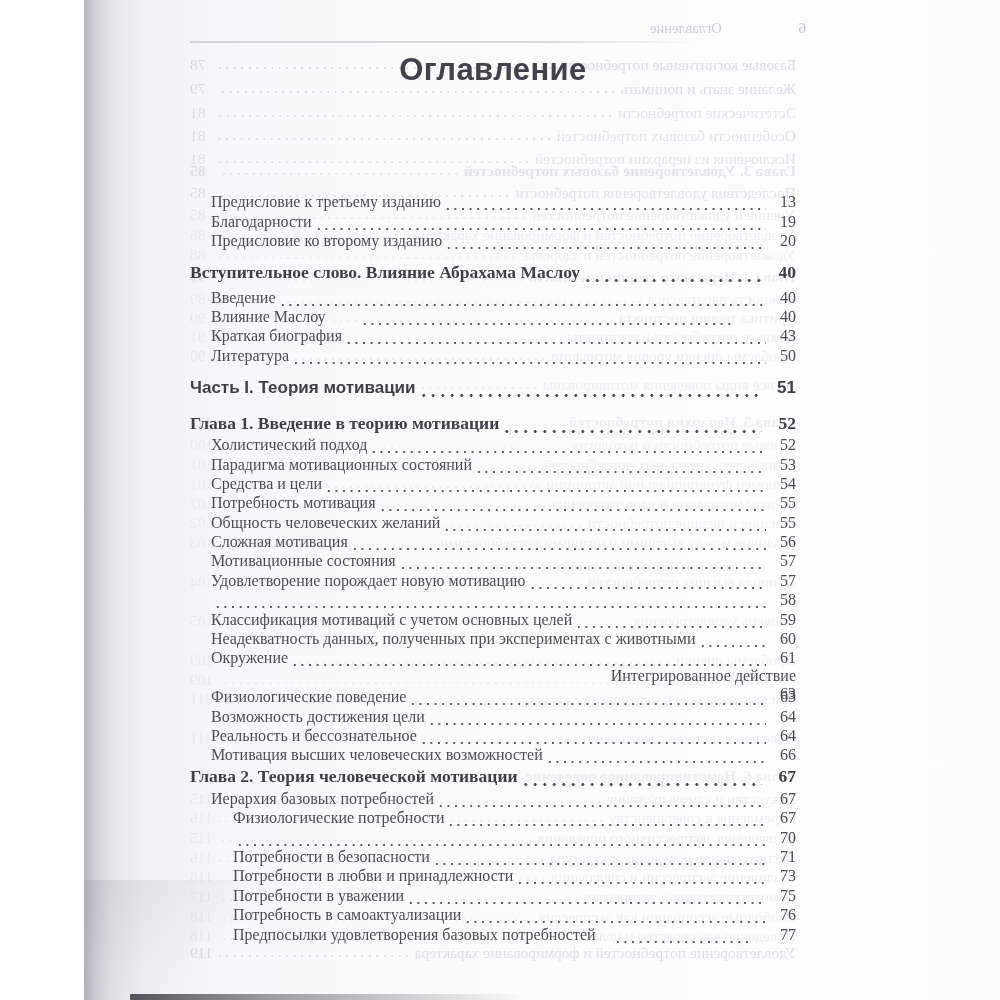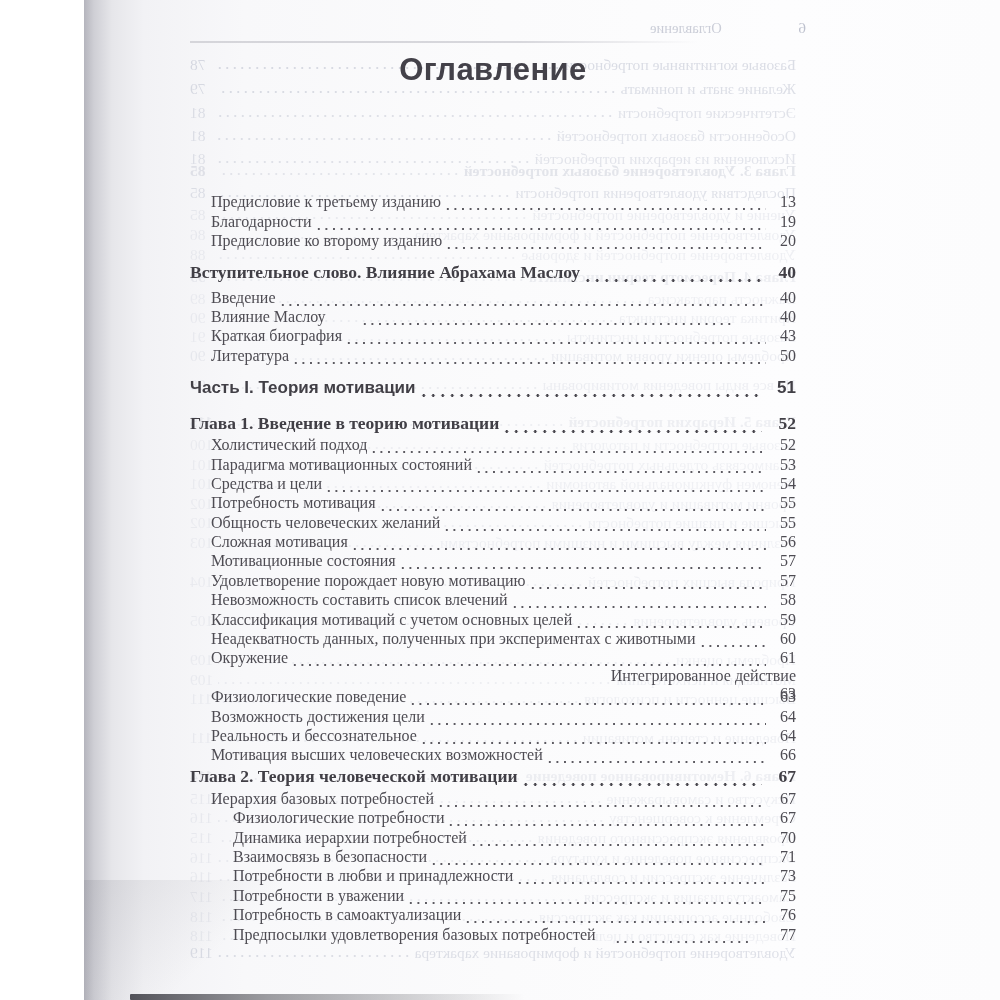--- a/index.html
+++ b/index.html
@@ -345,21 +345,20 @@
           <span class="lab">Мотивационные состояния</span>
           <span class="leader"></span>
           <span class="pg">57</span>
         </div>
         <div class="toc-row entry" style="padding-left: 21px;">
           <span class="lab">Удовлетворение порождает новую мотивацию</span>
           <span class="leader"></span>
           <span class="pg">57</span>
         </div>
         <div class="toc-row entry" style="padding-left: 21px;">
-          <span class="lab">Невозможность составить список влечений</span>
           <span class="leader"></span>
           <span class="pg">58</span>
         </div>
         <div class="toc-row entry" style="padding-left: 21px;">
           <span class="lab">Классификация мотиваций с учетом основных целей</span>
           <span class="leader"></span>
           <span class="pg">59</span>
         </div>
         <div class="toc-row entry" style="padding-left: 21px;">
           <span class="lab">Неадекватность данных, полученных при экспериментах с животными</span>
@@ -405,26 +404,25 @@
           <span class="lab">Иерархия базовых потребностей</span>
           <span class="leader"></span>
           <span class="pg">67</span>
         </div>
         <div class="toc-row entry" style="padding-left: 43px;">
           <span class="lab">Физиологические потребности</span>
           <span class="leader"></span>
           <span class="pg">67</span>
         </div>
         <div class="toc-row entry" style="padding-left: 43px;">
-          <span class="lab">Динамика иерархии потребностей</span>
           <span class="leader"></span>
           <span class="pg">70</span>
         </div>
         <div class="toc-row entry" style="padding-left: 43px;">
-          <span class="lab">Взаимосвязь в безопасности</span>
+          <span class="lab">Потребности в безопасности</span>
           <span class="leader"></span>
           <span class="pg">71</span>
         </div>
         <div class="toc-row entry" style="padding-left: 43px;">
           <span class="lab">Потребности в любви и принадлежности</span>
           <span class="leader"></span>
           <span class="pg">73</span>
         </div>
         <div class="toc-row entry" style="padding-left: 43px;">
           <span class="lab">Потребности в уважении</span>

